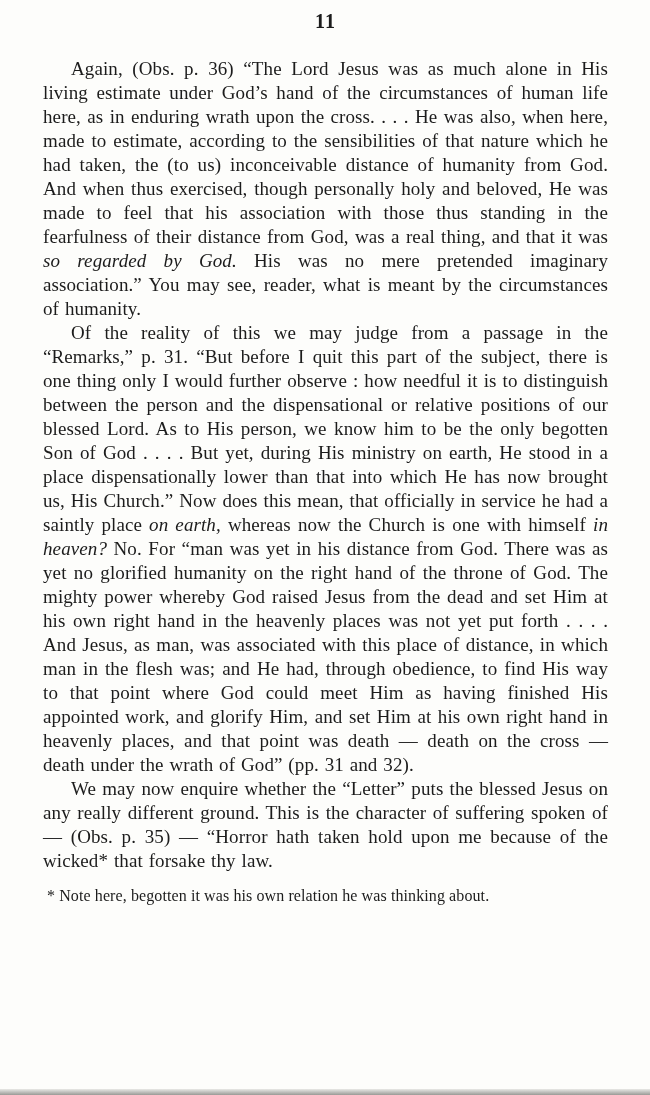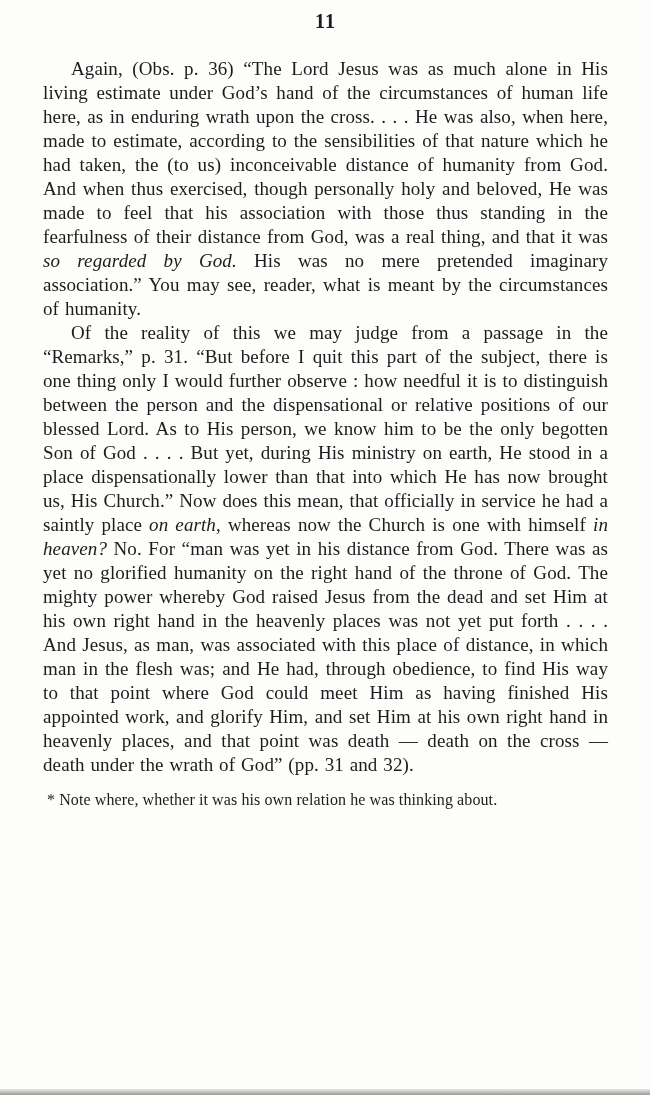--- a/index.html
+++ b/index.html
@@ -57,18 +57,19 @@
 <body>
 
 <div class="page">
 
   <div class="page-number">11</div>
 
   <p class="para"><span>Again, (Obs. p. 36) “The Lord Jesus was as much alone in His living estimate under God’s hand of the circumstances of human life here, as in enduring wrath upon the cross. . . . He was also, when here, made to estimate, according to the sensibilities of that nature which he had taken, the (to us) inconceivable distance of humanity from God.  And when thus exercised, though personally holy and beloved, He was made to feel that his association with those thus standing in the fearfulness of their distance from God, was a real thing, and that it was </span><em>so regarded by God.</em><span>  His was no mere pretended imaginary association.”  You may see, reader, what is meant by the circumstances of humanity.</span></p>
 
   <p class="para"><span>Of the reality of this we may judge from a passage in the “Remarks,” p. 31.  “But before I quit this part of the subject, there is one thing only I would further observe : how needful it is to distinguish between the person and the dispensational or relative positions of our blessed Lord.  As to His person, we know him to be the only begotten Son of God . . . .  But yet, during His ministry on earth, He stood in a place dispensationally lower than that into which He has now brought us, His Church.”  Now does this mean, that officially in service he had a saintly place </span><em>on earth,</em><span> whereas now the Church is one with himself </span><em>in heaven?</em><span> No.  For “man was yet in his distance from God.  There was as yet no glorified humanity on the right hand of the throne of God.  The mighty power whereby God raised Jesus from the dead and set Him at his own right hand in the heavenly places was not yet put forth . . . .  And Jesus, as man, was associated with this place of distance, in which man in the flesh was; and He had, through obedience, to find His way to that point where God could meet Him as having finished His appointed work, and glorify Him, and set Him at his own right hand in heavenly places, and that point was death — death on the cross — death under the wrath of God” (pp. 31 and 32).</span></p>
 
+  <p class="para"><span>We may now enquire whether the “Letter” puts the blessed Jesus on any really different ground.  This is the character of suffering spoken of — (Obs. p. 35) — “Horror hath taken hold upon me because of the wicked* that forsake thy law.</span></p>
 
-  <p class="footnote">* Note where, whether it was his own relation he was thinking about.</p>
+  <p class="footnote">* Note here, begotten it was his own relation he was thinking about.</p>
 
   <div class="page-bottom-edge"></div>
 
 </div>
 
 </body></html>

